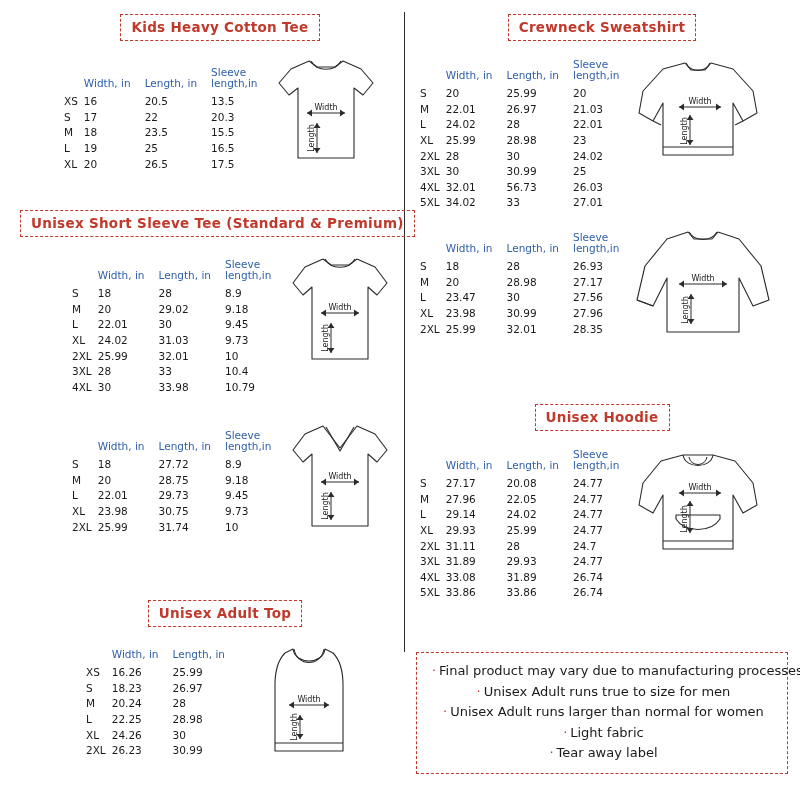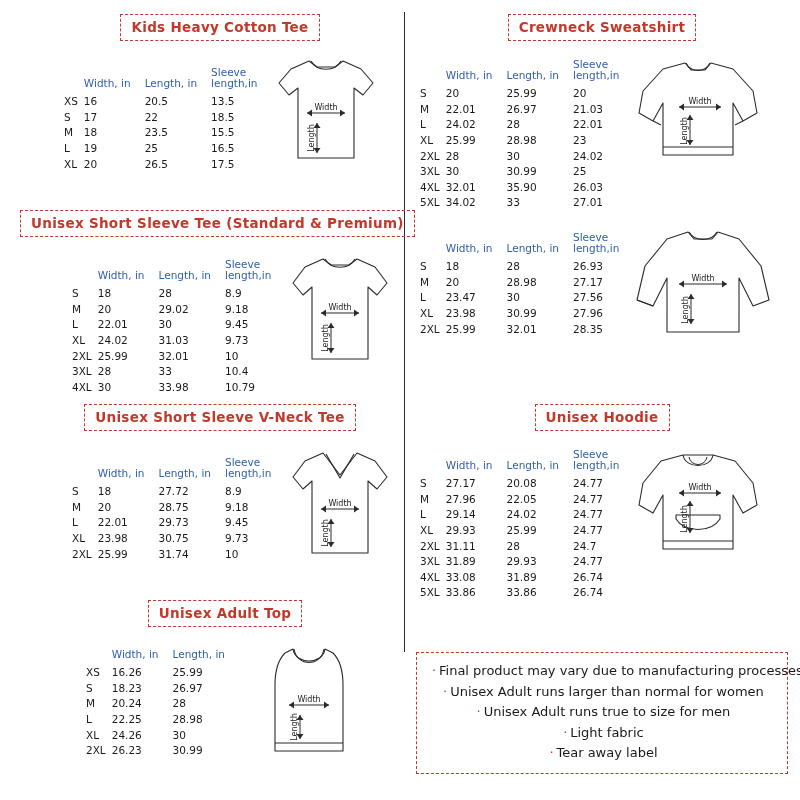--- a/index.html
+++ b/index.html
@@ -125,21 +125,21 @@
           <tr>
             <td class="sz">XS</td>
             <td>16</td>
             <td>20.5</td>
             <td>13.5</td>
           </tr>
           <tr>
             <td class="sz">S</td>
             <td>17</td>
             <td>22</td>
-            <td>18.5</td>
+            <td>20.3</td>
           </tr>
           <tr>
             <td class="sz">M</td>
             <td>18</td>
             <td>23.5</td>
             <td>15.5</td>
           </tr>
           <tr>
             <td class="sz">L</td>
             <td>19</td>
@@ -223,21 +223,21 @@
           </tr>
           <tr>
             <td class="sz">3XL</td>
             <td>30</td>
             <td>30.99</td>
             <td>25</td>
           </tr>
           <tr>
             <td class="sz">4XL</td>
             <td>32.01</td>
-            <td>35.90</td>
+            <td>56.73</td>
             <td>26.03</td>
           </tr>
           <tr>
             <td class="sz">5XL</td>
             <td>34.02</td>
             <td>33</td>
             <td>27.01</td>
           </tr>
         </tbody>
       </table>
@@ -413,23 +413,20 @@
             <path d="M58 102 l-3.5 -5 h7 z"></path>
           </g>
           <text class="lbl" x="70" y="59" text-anchor="middle">Width</text>
           <text class="lbl" x="55" y="88" text-anchor="middle" transform="rotate(-90 55 88)">Length</text>
         </svg>
       </div>
     </div>
   </div>
 
   <div class="panel" style="left:36px; top:404px; width:368px;">
-    <div class="title-wrap">
-      <span class="title">Unisex Short Sleeve V-Neck Tee</span>
-    </div>
     <div class="grid" style="margin-top:12px;">
       <table class="tbl" style="margin-left:36px; margin-top:14px;">
         <thead>
           <tr>
             <th></th>
             <th>Width, in</th>
             <th>Length, in</th>
             <th>Sleeve
 length,in</th>
           </tr>
@@ -647,19 +644,19 @@
           </g>
           <text class="lbl" x="46" y="63" text-anchor="middle">Width</text>
           <text class="lbl" x="34" y="88" text-anchor="middle" transform="rotate(-90 34 88)">Length</text>
         </svg>
       </div>
     </div>
   </div>
 
   <div class="notes" style="left:416px; top:652px; width:346px;">
     <div><span class="dash">·</span><span>Final product may vary due to manufacturing processes</span></div>
+    <div><span class="dash">·</span><span>Unisex Adult runs true to size for men</span></div>
     <div><span class="dash">·</span><span>Unisex Adult runs larger than normal for women</span></div>
-    <div><span class="dash">·</span><span>Unisex Adult runs true to size for men</span></div>
     <div><span class="dash">·</span><span>Light fabric</span></div>
     <div><span class="dash">·</span><span>Tear away label</span></div>
   </div>
 
 </div>
 
 </body></html>

